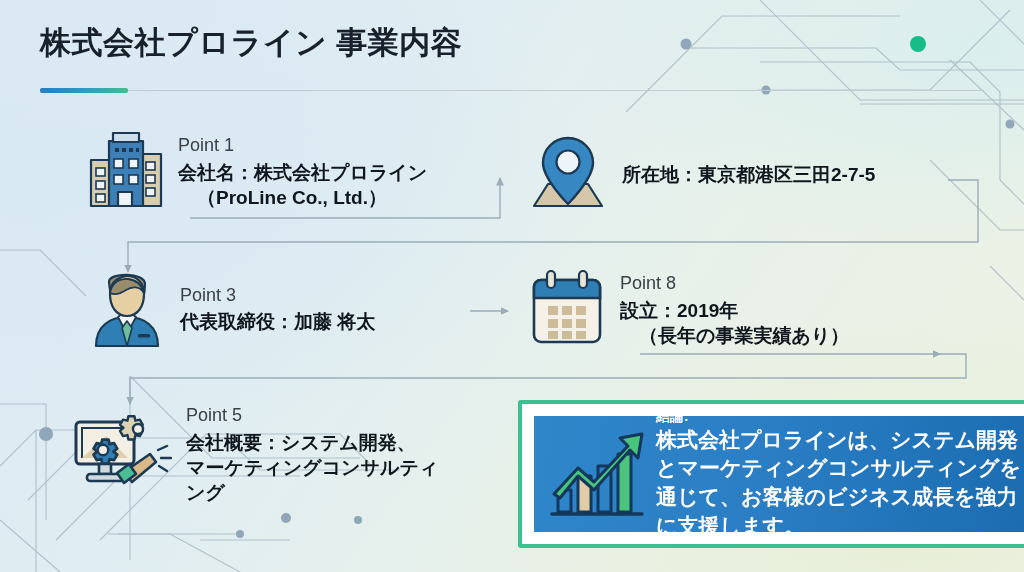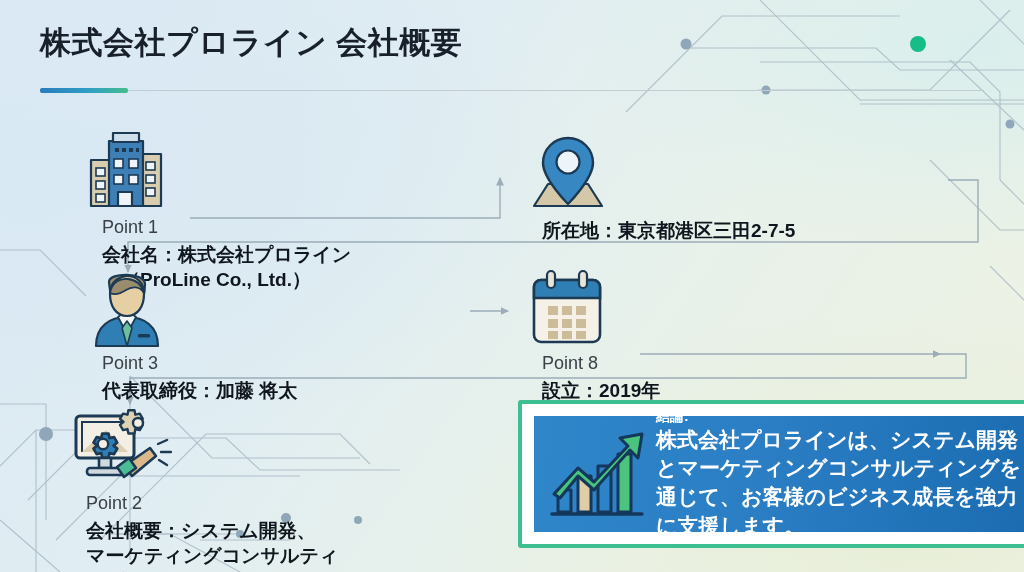--- a/index.html
+++ b/index.html
@@ -29,21 +29,21 @@
   .title-rule .grad{
     position:absolute;left:0;top:0;width:88px;height:5px;
     background:linear-gradient(90deg,#2a7bbd 0%,#2f9fc4 55%,#46bd8c 100%);
     border-radius:2px;
   }
   .title-rule .rest{
     position:absolute;left:88px;top:2px;right:0;height:1px;background:#c3ccd2;
   }
 
   
-  .point{position:absolute;display:flex;align-items:flex-start;flex-direction:column;}
+  .point{position:absolute;display:flex;align-items:center;}
   .point .icon{flex:0 0 auto;}
   .point .txt{margin-left:14px;}
   .p-label{
     font-size:18px;color:#3a4046;line-height:1.25;margin:0 0 3px 0;font-weight:400;
   }
   .p-body{
     font-size:19px;font-weight:bold;color:#10161d;line-height:1.32;margin:0;
     white-space:pre-line;
   }
 
@@ -135,21 +135,21 @@
 
       <path d="M 470 311 L 508 311" marker-end="url(#arrHead)"></path>
 
       <path d="M 640 354 L 940 354" marker-end="url(#arrHead)"></path>
 
       <path d="M 940 354 L 966 354 L 966 378 L 130 378 L 130 404" marker-end="url(#arrHead)"></path>
     </g>
   </svg>
 
   <div class="title-wrap">
-    <h1 class="slide-title">株式会社プロライン 会社概要</h1>
+    <h1 class="slide-title">株式会社プロライン 事業内容</h1>
   </div>
   <div class="title-rule">
     <div class="grad"></div>
     <div class="rest"></div>
   </div>
 
   <div class="point" id="point1">
     <span class="icon">
       <svg width="76" height="84" viewBox="0 0 76 84" xmlns="http://www.w3.org/2000/svg">
         <g stroke="#1c3a53" stroke-width="2.2" stroke-linejoin="round">
@@ -263,21 +263,21 @@
         <path d="M52 62 L78 44 L84 52 L60 72 Z" fill="#d9b88a" stroke="#1c3a53" stroke-width="2.6" stroke-linejoin="round"></path>
         <path d="M45 63 L57 54 L64 64 L52 73 Z" fill="#4bbd94" stroke="#1c3a53" stroke-width="2.6" stroke-linejoin="round"></path>
         <g stroke="#1c3a53" stroke-width="2.4" stroke-linecap="round">
           <path d="M86 40 L95 36"></path>
             <path d="M89 48 L99 48"></path>
             <path d="M87 56 L95 61"></path>
         </g>
       </svg>
     </span>
     <span class="txt">
-      <p class="p-label">Point 2</p>
+      <p class="p-label">Point 5</p>
       <p class="p-body">会社概要：システム開発、
 マーケティングコンサルティ
 ング</p>
     </span>
   </div>
 
   <div id="conclusion">
     <div class="inner">
       <span class="c-icon">
         <svg width="108" height="108" viewBox="0 0 108 108" xmlns="http://www.w3.org/2000/svg">

